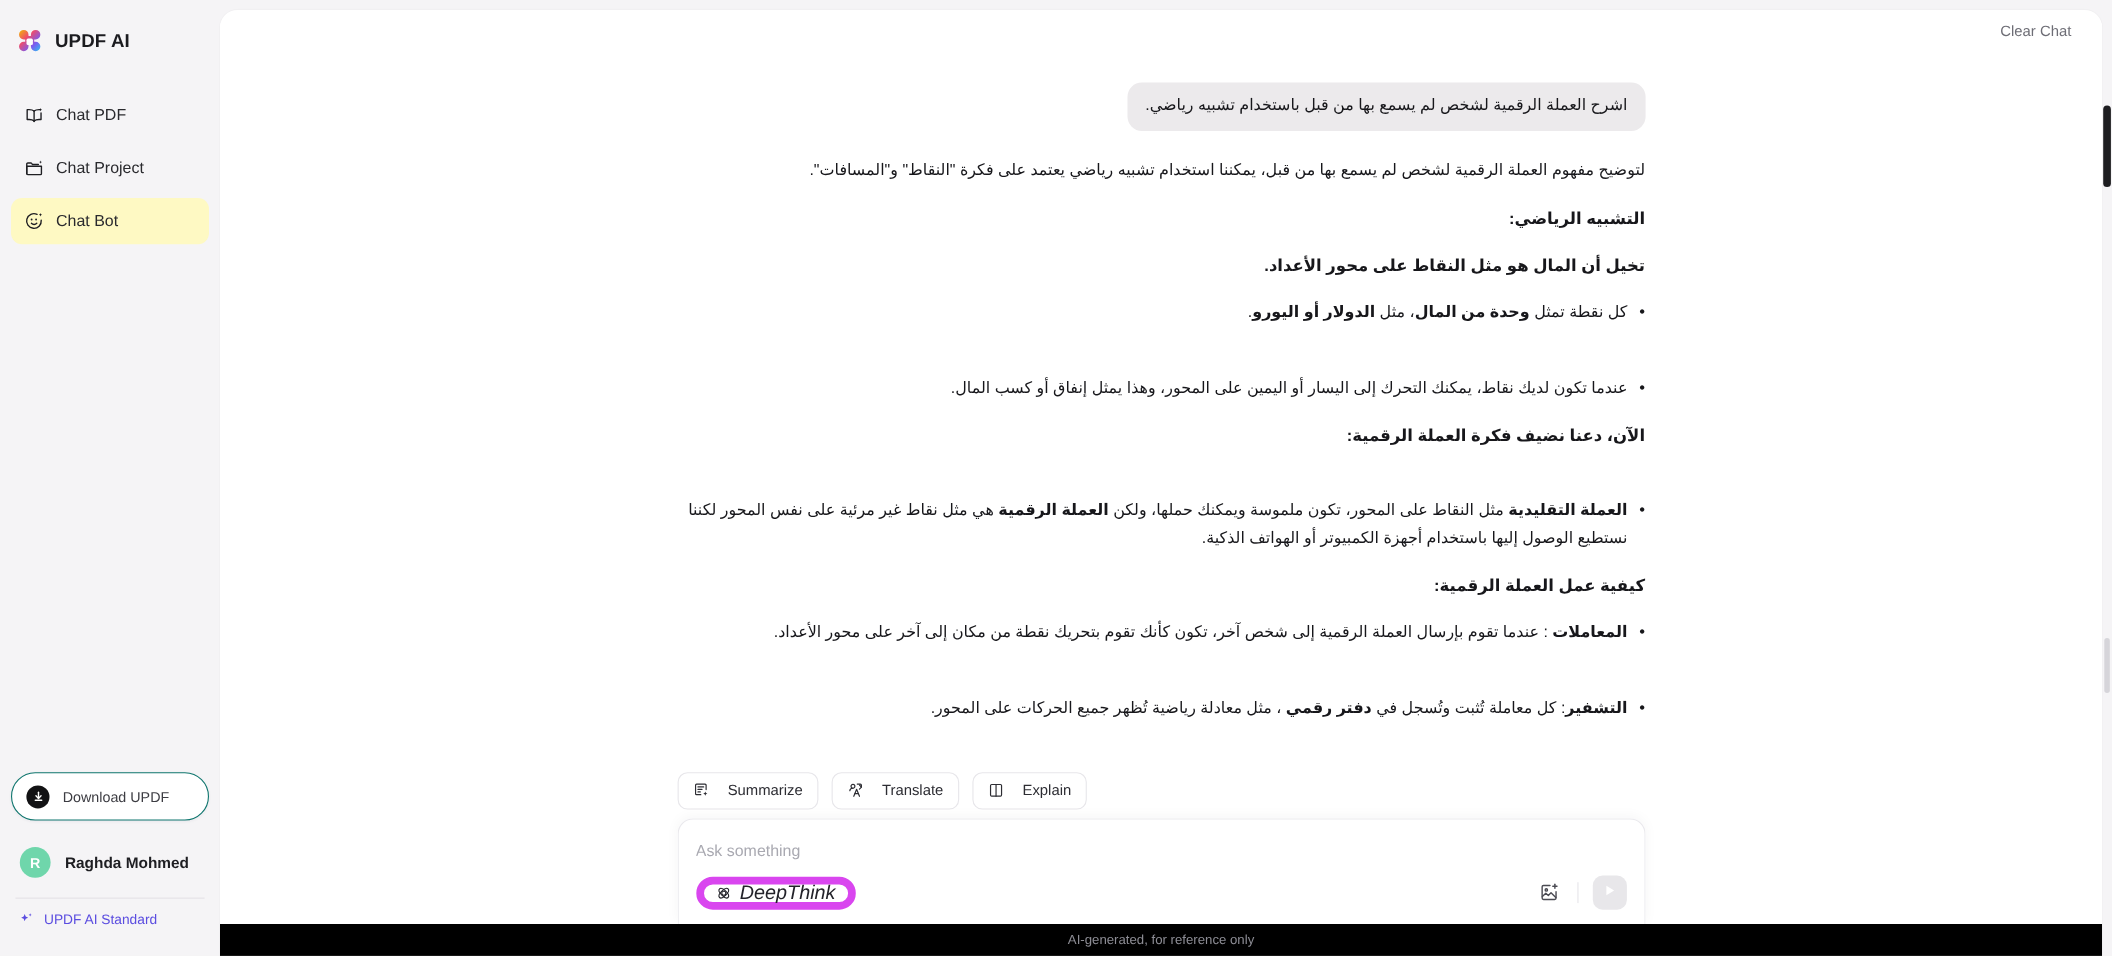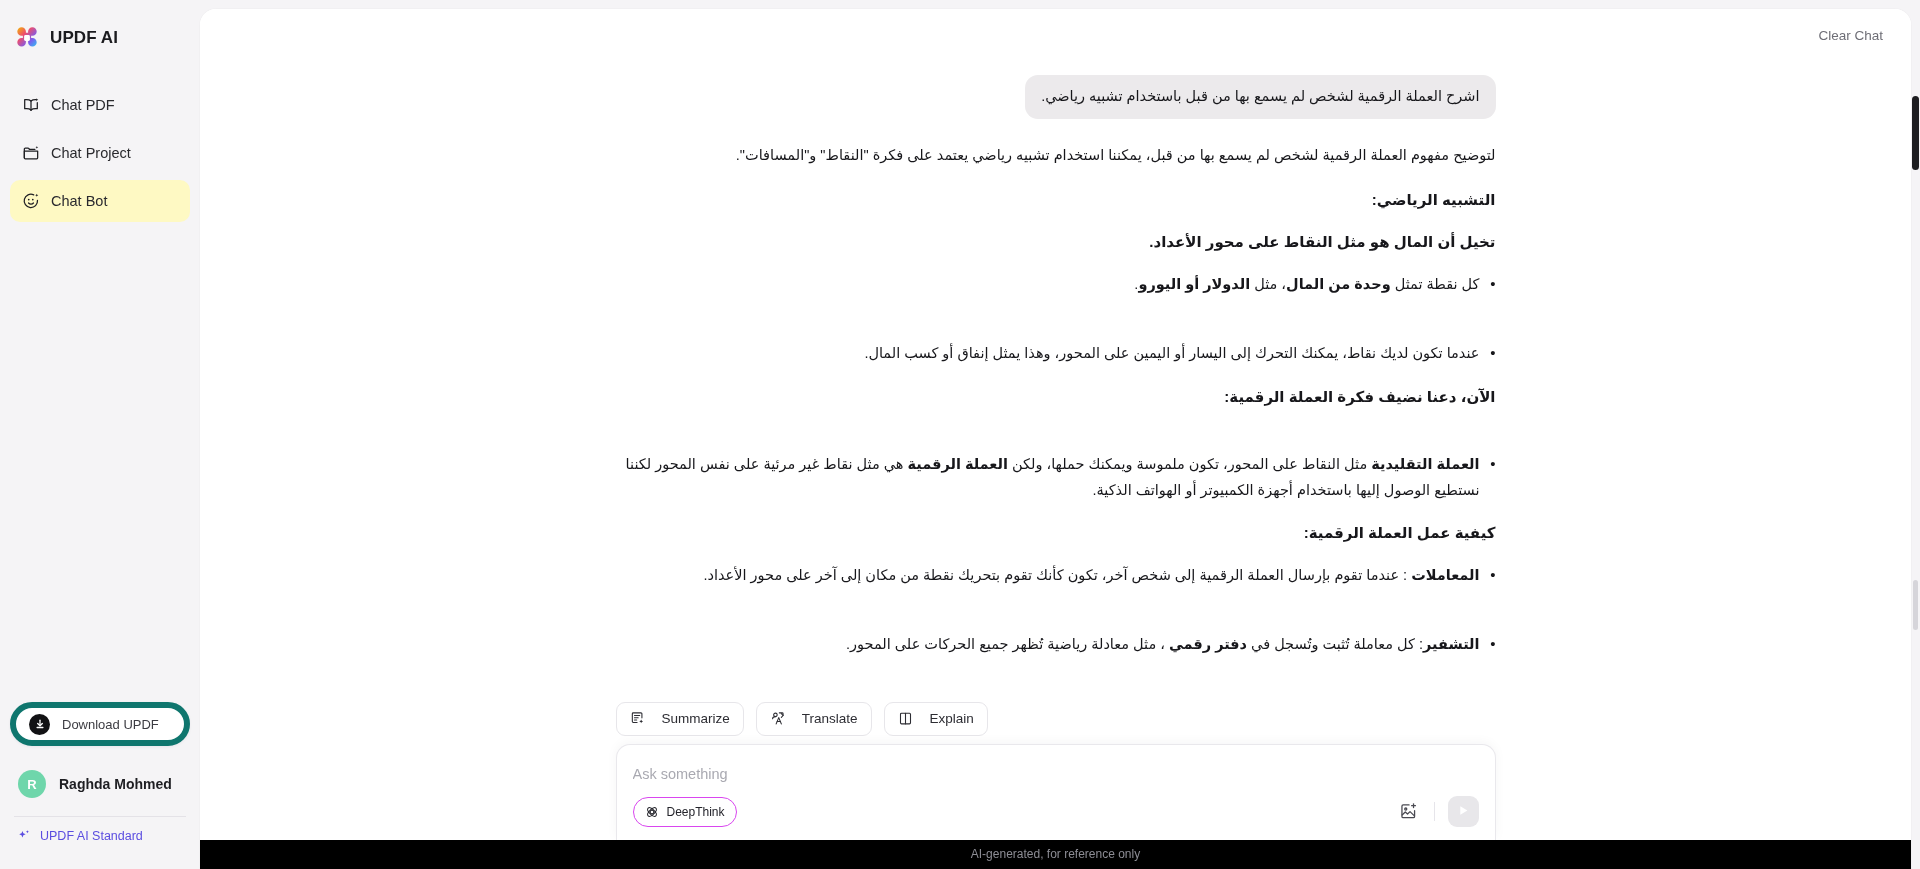--- a/index.html
+++ b/index.html
@@ -88,21 +88,21 @@
   }
 
   .download-btn {
     display: flex;
     align-items: center;
     gap: 12px;
     height: 44px;
     padding: 0 13px;
     border-radius: 22px;
     background: #ffffff;
-    border: 6px solid #0f766e;
+    border: 1px solid #0f766e;
     box-shadow: 0 1px 3px rgba(30,20,60,0.06);
     cursor: pointer;
     margin-bottom: 16px;
   }
   .download-btn .dl-ico {
     width: 21px; height: 21px; flex: 0 0 21px;
     border-radius: 50%;
     background: #121214;
     display: flex; align-items: center; justify-content: center;
   }
@@ -167,24 +167,24 @@
     margin: 9px 9px 0 0;
     background: #ffffff;
     border-radius: 16px 16px 0 0;
     position: relative;
     overflow: hidden;
     box-shadow: 0 0 0 1px rgba(0,0,0,0.015);
   }
 
   .main-header {
     position: absolute;
-    top: 0; left: 0; right: 0;
+    top: 12px; left: 0; right: 0;
     height: 52px;
     display: flex;
-    align-items: center;
+    align-items: flex-start;
     justify-content: flex-end;
     padding-right: 28px;
     z-index: 5;
     background: #ffffff;
   }
   .clear-chat {
     font-size: 13.5px;
     color: #6e6e76;
     cursor: pointer;
     user-select: none;
@@ -328,27 +328,28 @@
     justify-content: space-between;
     margin-top: auto;
     padding-bottom: 13px;
   }
   .deepthink {
     display: inline-flex;
     align-items: center;
     gap: 7px;
     height: 30px;
     padding: 0 11px;
-    border: 1px solid #d946ef;
+    border: 7px solid #d946ef;
     border-radius: 15px;
-    font-size: 12px;
+    font-size: 18px;
     color: #23232a;
     cursor: pointer;
     background: #ffffff;
     white-space: nowrap;
+    font-style: italic;
   }
   .deepthink .dt-ico {
     width: 15px; height: 15px; flex: 0 0 15px;
     display: flex; align-items: center; justify-content: center;
   }
 
   .composer-right {
     display: flex;
     align-items: center;
     gap: 13px;

